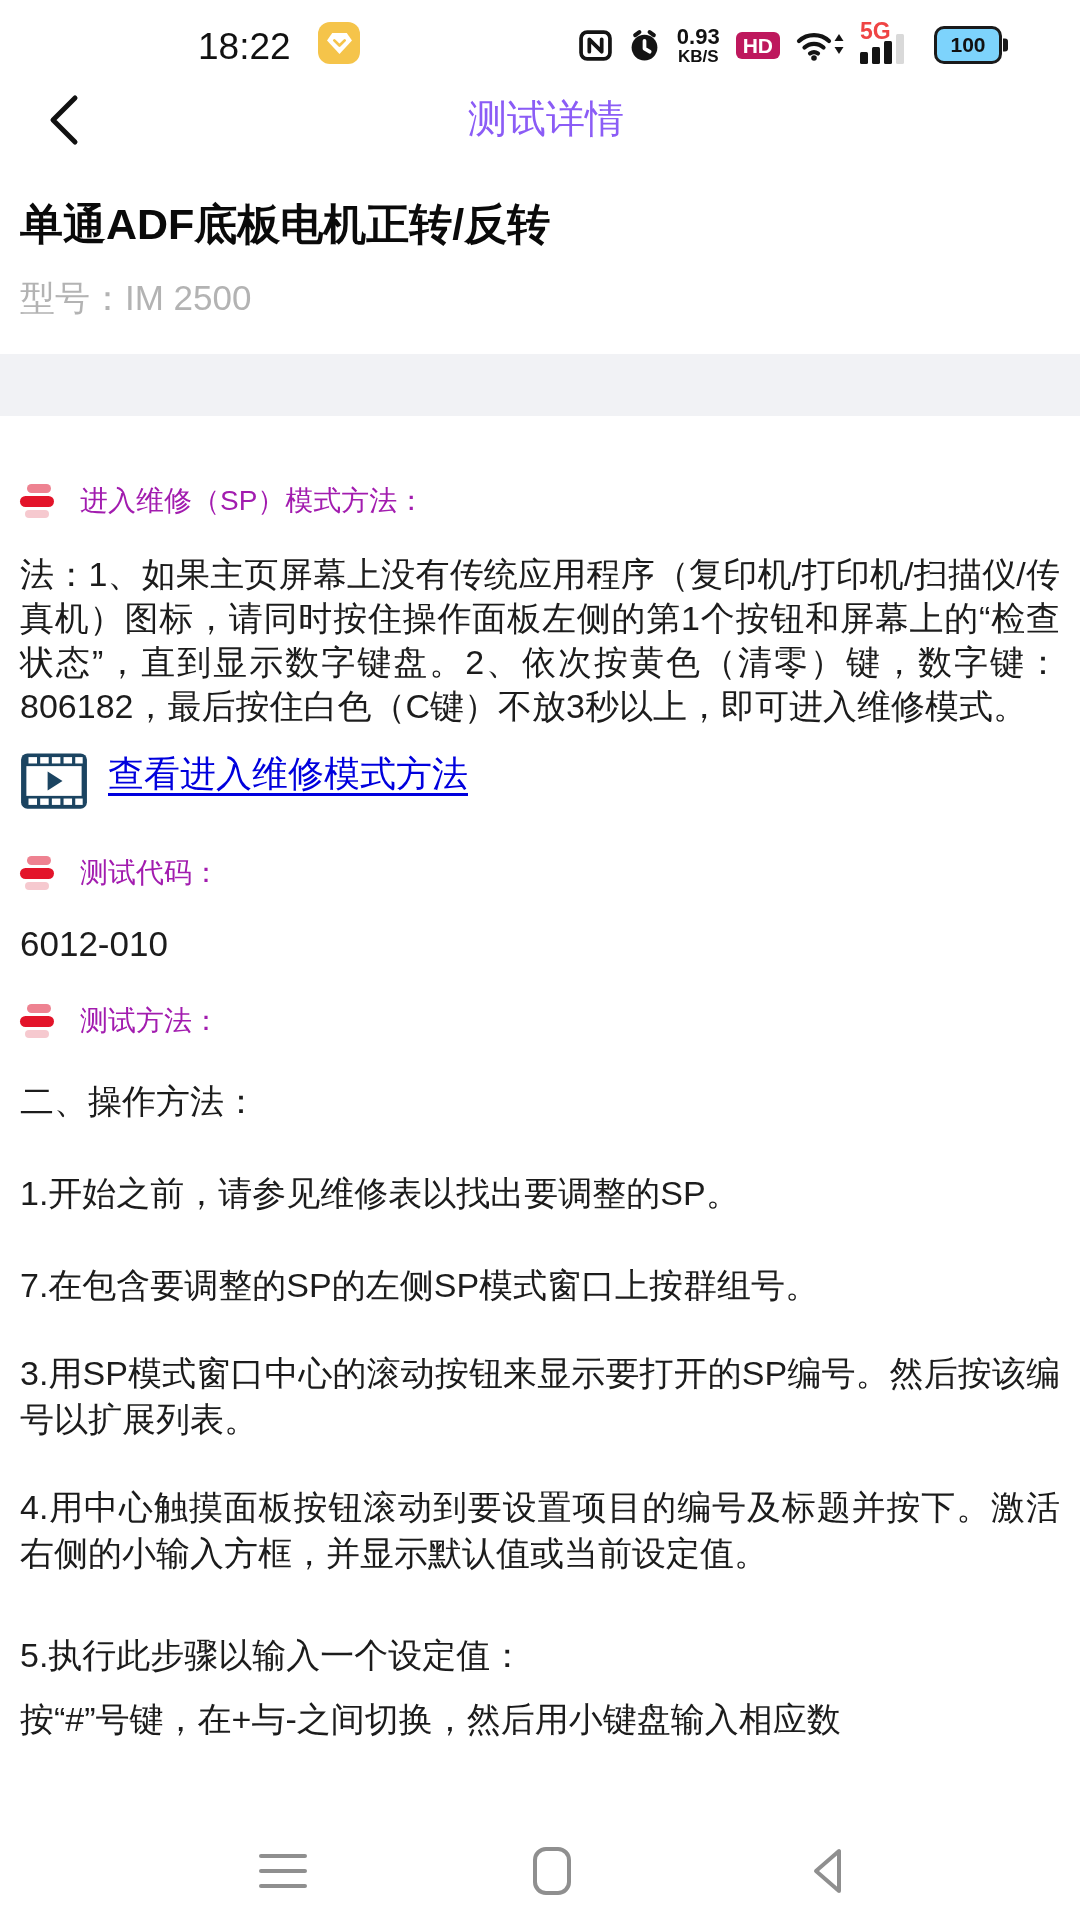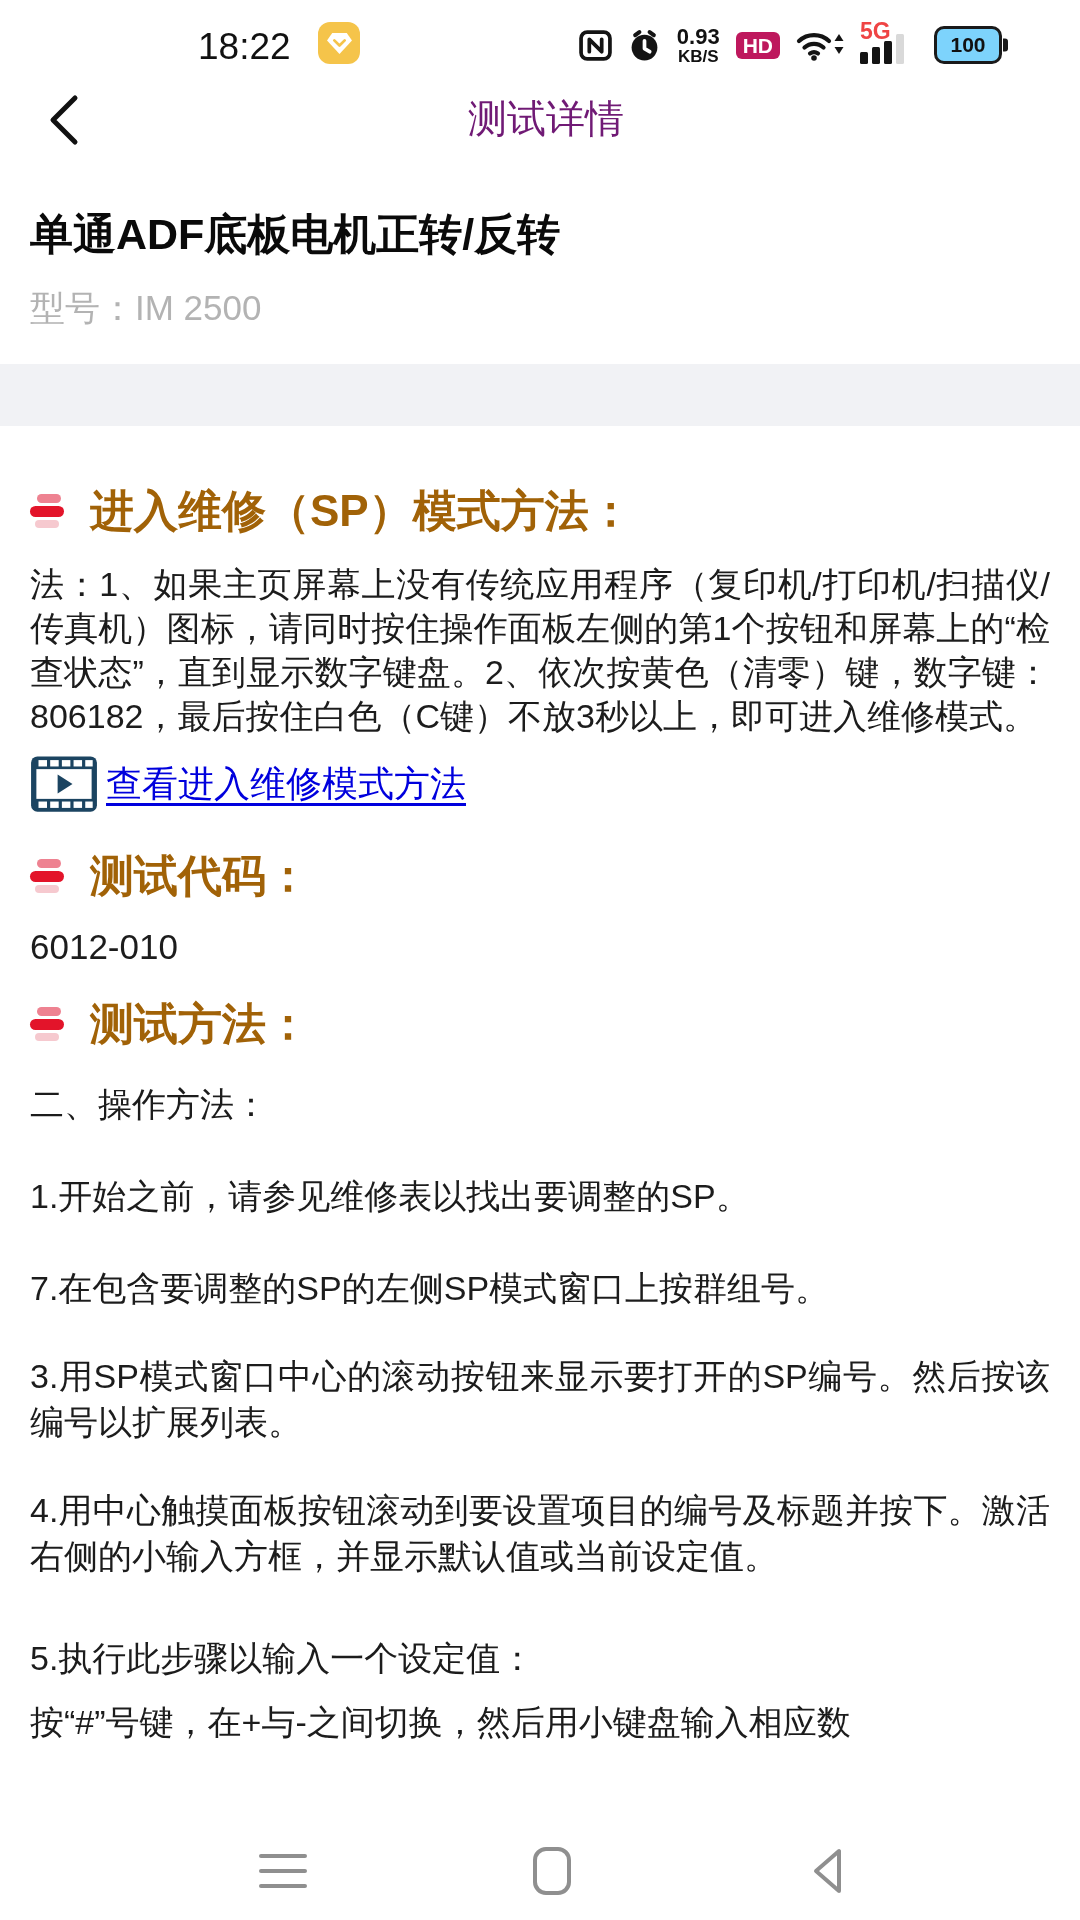--- a/index.html
+++ b/index.html
@@ -25,38 +25,38 @@
   .signal-bars i.b4{height:30px;background:#d9d9d9;}
   .battery{position:relative;width:62px;height:32px;border:3px solid #1a1a1a;border-radius:10px;
     background:#7dd3fc;display:flex;align-items:center;justify-content:center;
     font-size:21px;font-weight:600;color:#111;}
   .battery::after{content:"";position:absolute;right:-9px;top:50%;transform:translateY(-50%);
     width:5px;height:13px;background:#1a1a1a;border-radius:0 3px 3px 0;}
   
   .app-header{position:absolute;top:78px;left:0;right:0;height:82px;}
   .back-button{position:absolute;left:38px;top:14px;width:52px;height:56px;display:flex;align-items:center;justify-content:center;}
   .app-title{position:absolute;left:4px;right:0;top:0;height:82px;display:flex;align-items:center;justify-content:center;
-    font-size:39px;font-weight:500;color:#701a75;padding-left:8px;}
-  
-  .content{position:absolute;top:164px;left:0;right:0;height:1662px;overflow:hidden;
-    padding:0 30px;box-sizing:border-box;}
+    font-size:39px;font-weight:500;color:#8b5cf6;padding-left:8px;}
+  
+  .content{position:absolute;top:154px;left:0;right:0;height:1662px;overflow:hidden;
+    padding:0 20px;box-sizing:border-box;}
   .doc-title{margin:44px 0 0 0;font-size:43px;line-height:52px;font-weight:700;color:#0a0a0a;}
   .doc-model{margin-top:26px;font-size:35px;line-height:44px;color:#b3b3b3;}
   .band{height:62px;margin:34px -30px 0 -30px;background:#f1f2f5;}
   .section-heading{display:flex;align-items:center;gap:24px;margin-top:62px;}
   .section-heading.h2{margin-top:40px;}
   .section-heading.h3{margin-top:32px;}
-  .section-heading span{font-size:44px;font-weight:700;color:#a16207;line-height:46px;}
+  .section-heading span{font-size:28px;font-weight:400;color:#a21caf;line-height:46px;}
   .marker{position:relative;width:36px;height:34px;flex:0 0 auto;}
   .marker i{position:absolute;display:block;}
   .marker .m1{top:0;left:7px;width:24px;height:9px;border-radius:5px;background:#ee8291;}
   .marker .m2{top:12px;left:0;width:34px;height:11px;border-radius:6px;background:#e3142a;}
   .marker .m3{top:26px;left:5px;width:24px;height:8px;border-radius:5px;background:#f6c9cf;}
   .body-text{margin:28px 0 0 0;font-size:34px;line-height:44px;color:#1c1c1c;text-align:justify;}
-  .video-row{display:flex;align-items:center;gap:8px;margin-top:17px;}
+  .video-row{display:flex;gap:20px;margin-top:24px;}
   .video-link{font-size:36px;color:#0000dd;text-decoration:underline;text-underline-offset:7px;line-height:44px;}
   .code-value{margin:26px 0 0 0;font-size:35px;line-height:44px;color:#1c1c1c;}
   .step{margin:46px 0 0 0;font-size:34px;line-height:46px;color:#1c1c1c;text-align:justify;}
   .step.first{margin-top:34px;}
   .step.s3,.step.s4{margin-top:42px;}
   .step.s5{margin-top:56px;}
   .step.clipped{margin-top:18px;}
   
   .nav-bar{position:absolute;bottom:0;left:0;right:0;height:98px;background:#fff;}
   .nav-btn{position:absolute;top:0;height:98px;display:flex;align-items:center;justify-content:center;width:120px;}

